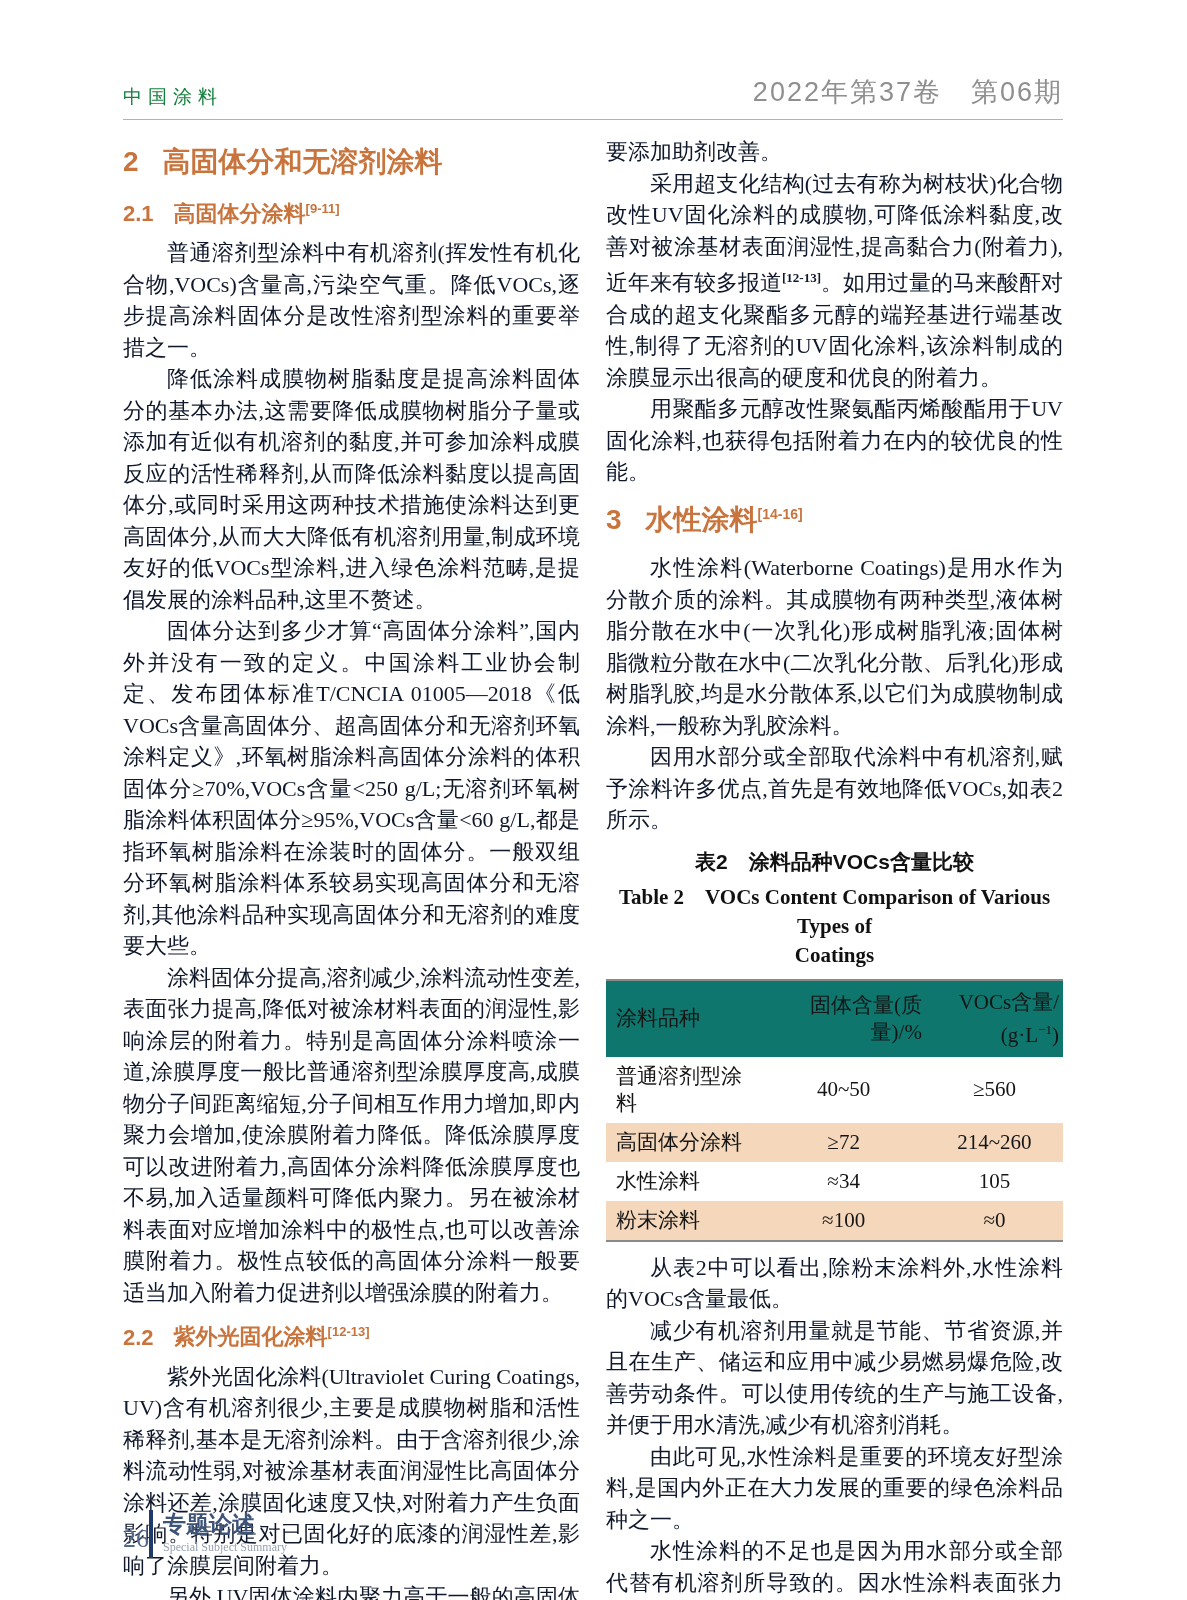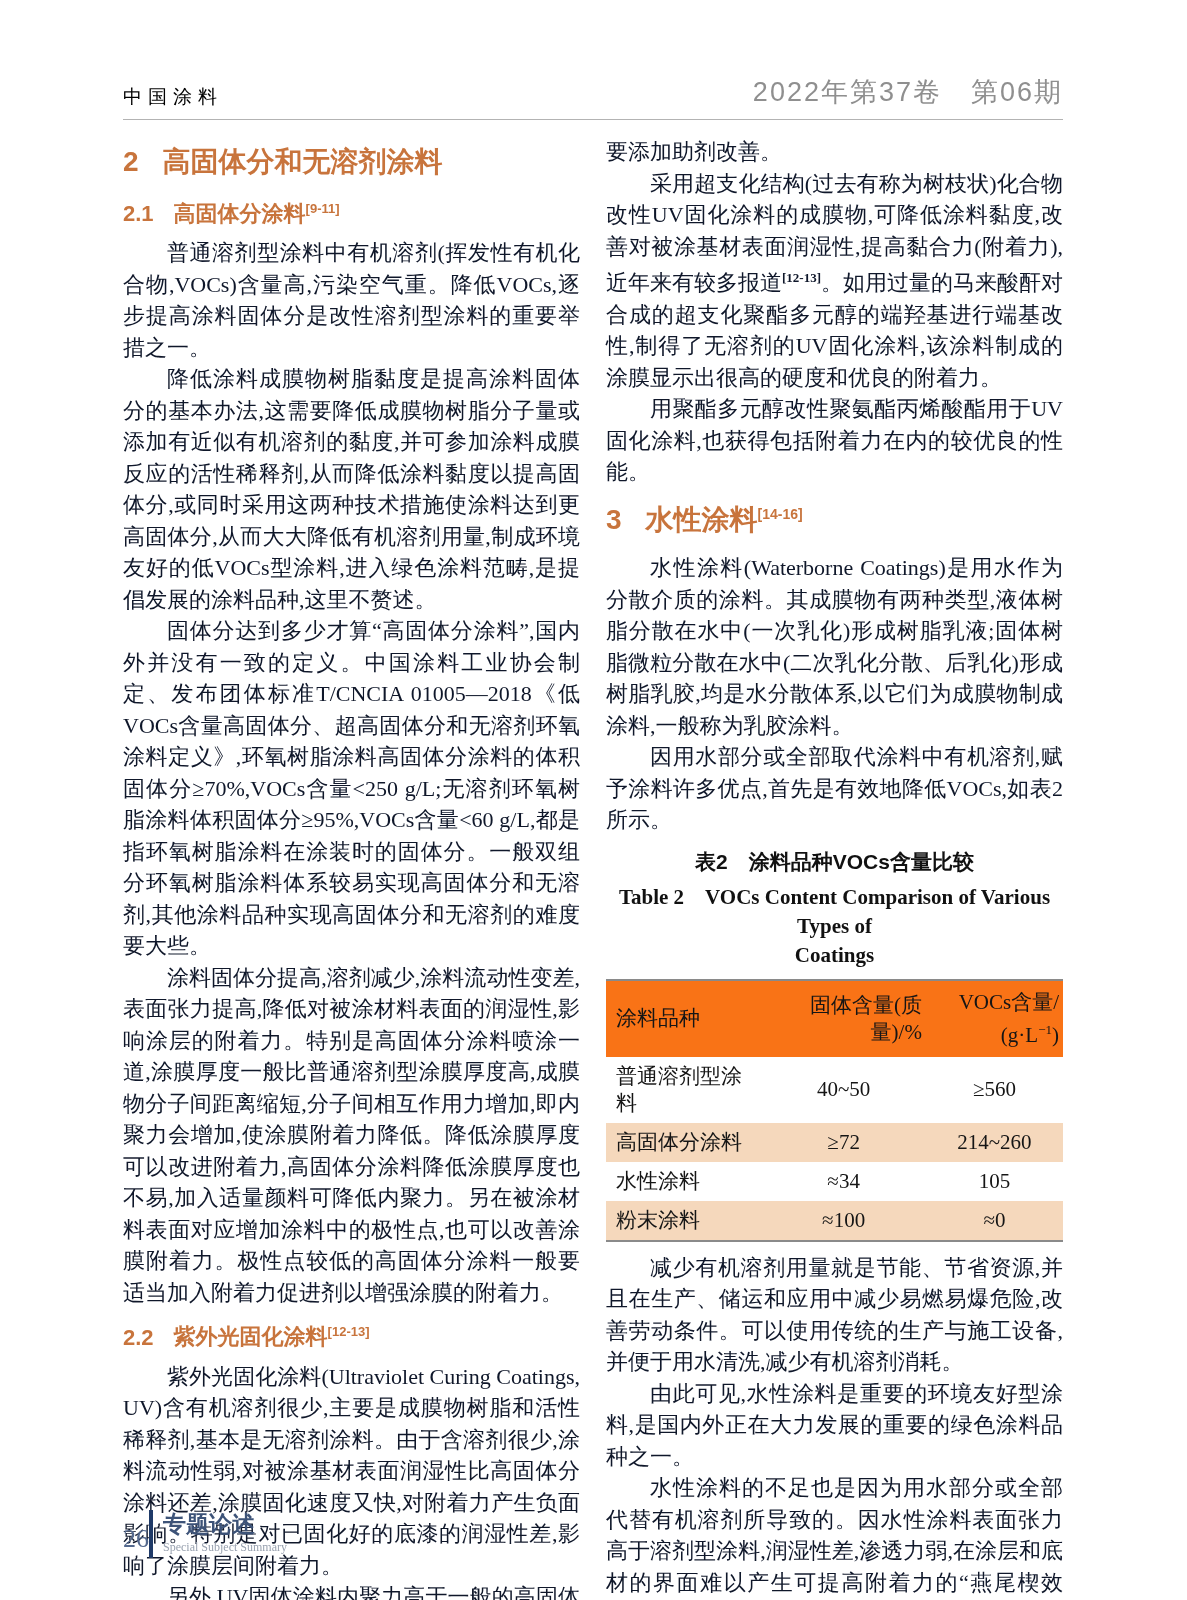--- a/index.html
+++ b/index.html
@@ -9,21 +9,21 @@
     position:relative; overflow:hidden;
     padding:74px 124px 0 123px;
     font-family:"Liberation Serif", serif; color:#151515;
   }
   
   .page-header {
     display:flex; justify-content:space-between; align-items:flex-end;
     padding-bottom:9px; border-bottom:1px solid #b3b3b3;
     font-family:"Liberation Sans", sans-serif;
   }
-  .journal-name { font-size:19px; color:#000000; letter-spacing:6px; }
+  .journal-name { font-size:19px; color:#15803d; letter-spacing:6px; }
   .issue-info   { font-size:27px; color:#8f8f8f; letter-spacing:2px; }
   
   .columns { display:flex; gap:26px; margin-top:16px; }
   .col { width:457px; }
   p.body {
     font-size:22px; line-height:31.5px; text-align:justify;
     text-indent:2em; color:#0f172a;
   }
   p.body.no-indent { text-indent:0; }
   
@@ -50,21 +50,21 @@
   .tbl-title-en {
     text-align:center; font-weight:bold; font-size:21px;
     line-height:29px; color:#111; margin-bottom:9px;
   }
   .tbl-title-en span { display:block; }
   table.vocs {
     width:100%; border-collapse:collapse;
     border-top:2px solid #8a8a8a; border-bottom:2px solid #8a8a8a;
     font-size:21px;
   }
-  table.vocs thead tr { background:#f97316;padding-left:12px; }
+  table.vocs thead tr { background:#0f766e;padding-left:12px; }
   table.vocs th {
     font-weight:normal; padding:8px 4px; line-height:27px; text-align:right;
   }
   table.vocs td { padding:6px 4px; line-height:27px; text-align:center; }
   table.vocs th:first-child, table.vocs td:first-child {
     text-align:left; padding-left:10px; width:34%;
   }
   table.vocs th:nth-child(2), table.vocs td:nth-child(2) { width:36%; }
   table.vocs tbody tr:nth-child(even) { background:#f5d8bc; }
   table.vocs sup { font-size:13px; }
@@ -158,20 +158,21 @@
             </tr>
             <tr>
               <td>粉末涂料</td>
               <td>≈100</td>
               <td>≈0</td>
             </tr>
           </tbody>
         </table>
       </div>
 
+      <p class="body">从表2中可以看出,除粉末涂料外,水性涂料的VOCs含量最低。</p>
       <p class="body">减少有机溶剂用量就是节能、节省资源,并且在生产、储运和应用中减少易燃易爆危险,改善劳动条件。可以使用传统的生产与施工设备,并便于用水清洗,减少有机溶剂消耗。</p>
       <p class="body">由此可见,水性涂料是重要的环境友好型涂料,是国内外正在大力发展的重要的绿色涂料品种之一。</p>
       <p class="body">水性涂料的不足也是因为用水部分或全部代替有机溶剂所导致的。因水性涂料表面张力高于溶剂型涂料,润湿性差,渗透力弱,在涂层和底材的界面难以产生可提高附着力的“燕尾楔效应”。水性成膜物树脂分子中极性点多,可增加与被涂物表面极性点的作用力,从而能提高涂层附着力。但要看成膜过程极性点变化情况,如在成膜过程中极性点减少,附着力仍会下降,这是设计水性涂料配方时应考虑的问题。</p>
 
     </section>
   </main>
 
   <footer class="page-footer">
     <span class="page-number">26</span>
     <span class="footer-bar"></span>

